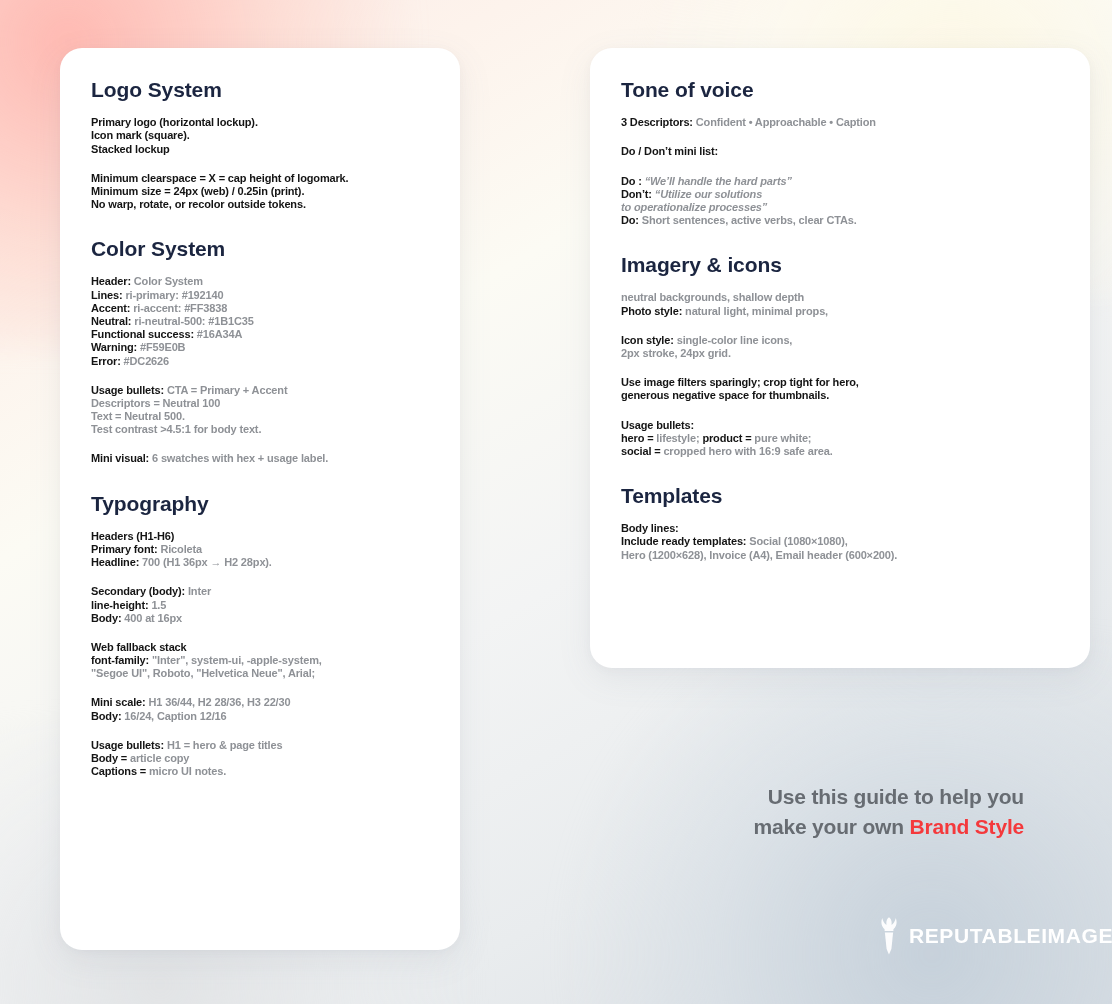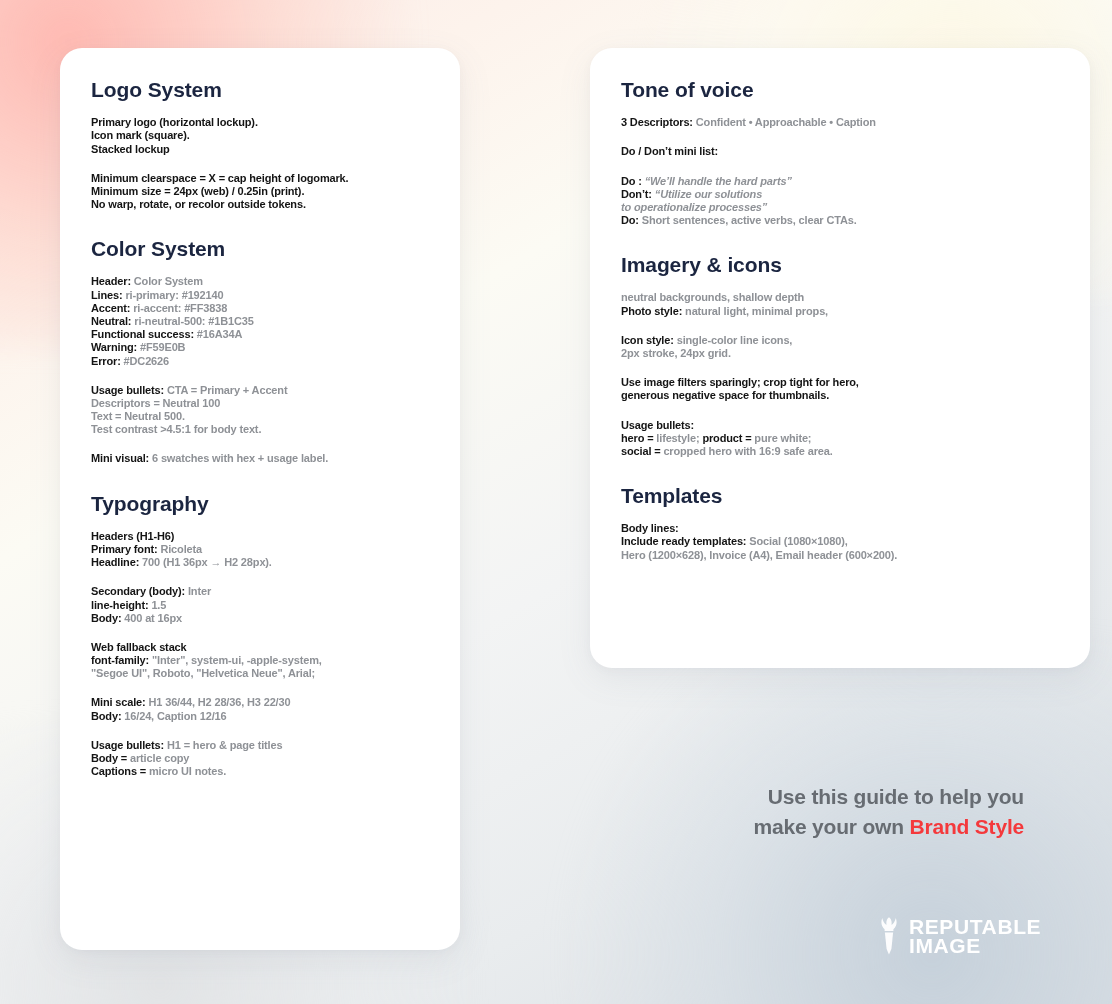--- a/index.html
+++ b/index.html
@@ -149,21 +149,21 @@
     gap: 9px;
   }
   #logo .mark {
     width: 22px;
     height: 40px;
     flex: none;
     opacity: 0.95;
   }
   #logo .wordmark {
     display: flex;
-    flex-direction: column;
+    flex-direction: row;
     line-height: 0.92;
   }
   #logo .wordmark span {
     color: #ffffff;
     font-weight: bold;
     font-size: 21px;
     letter-spacing: 0.6px;
   }
   #logo .wordmark span.l2 {
     font-size: 21px;

